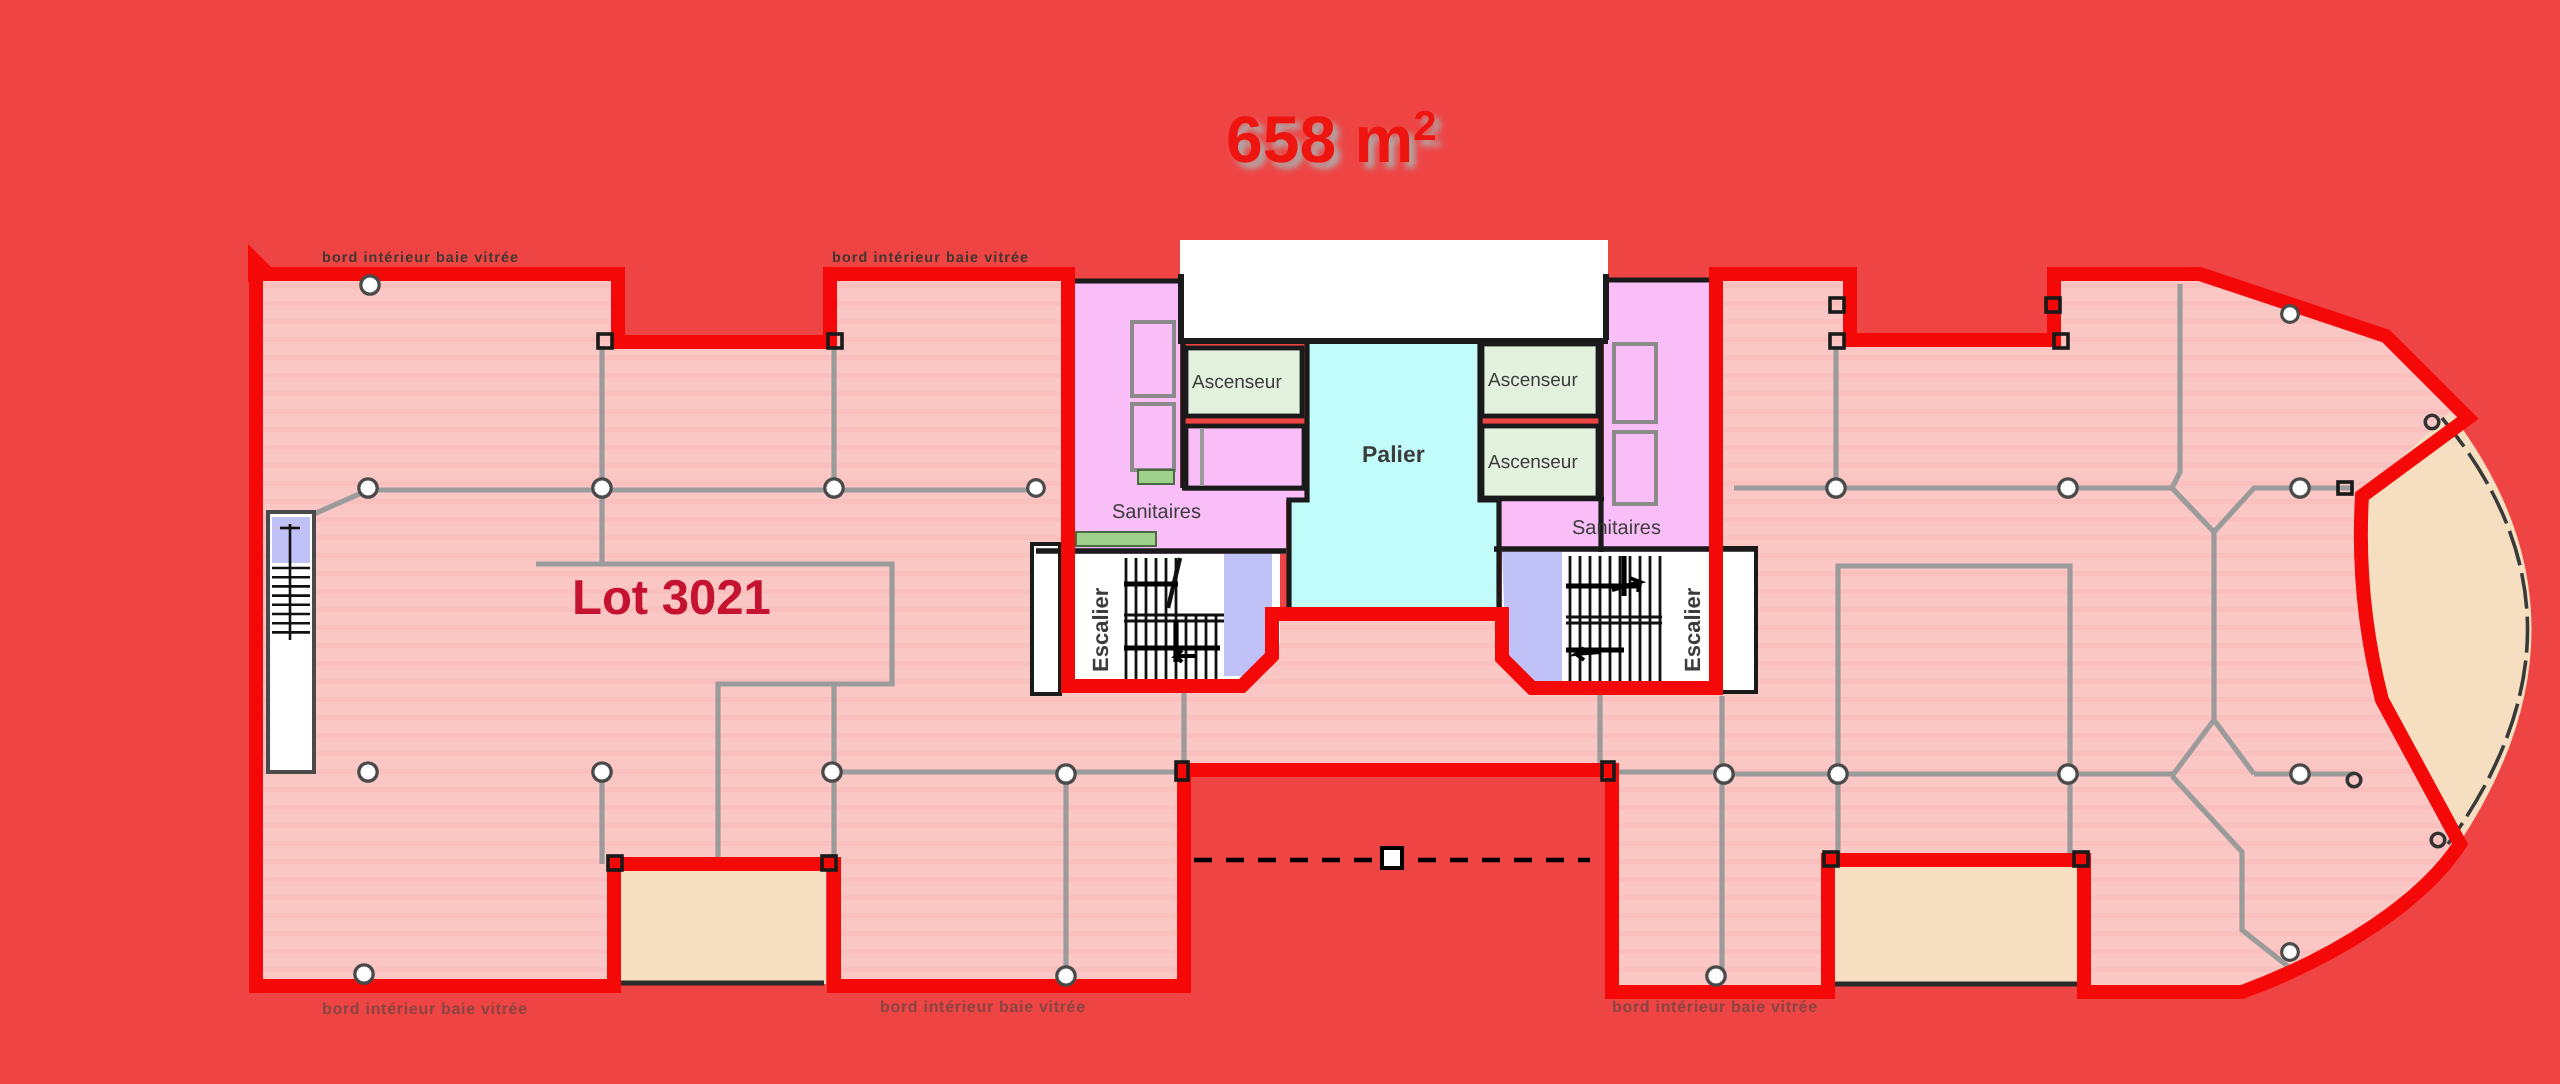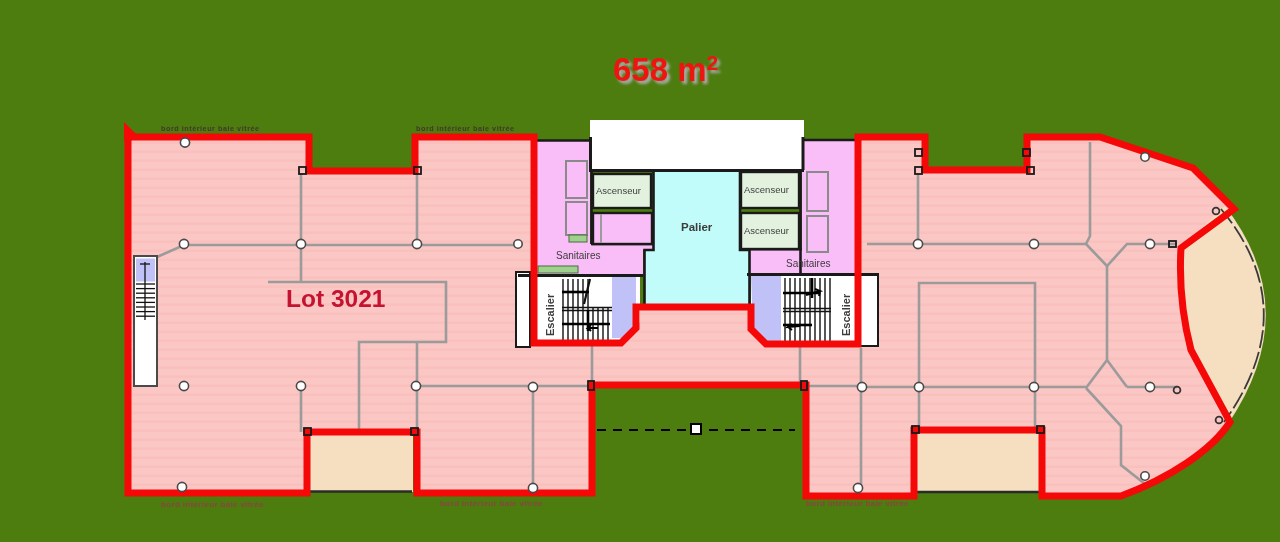--- a/index.html
+++ b/index.html
@@ -1,16 +1,16 @@
 <!DOCTYPE html>
 <html><head>
 <meta charset="utf-8">
 <style>
   html,body{margin:0;padding:0;background:#ffffff;}
-  .wrap{position:relative;width:1280px;height:542px;background:#4d7c0f;overflow:hidden;
+  .wrap{position:relative;width:1280px;height:542px;background:#ef4444;overflow:hidden;
         font-family:"Liberation Sans", sans-serif;}
   svg{position:absolute;left:0;top:0;}
 </style>
 </head>
 <body>
 <div class="wrap">
 <svg width="1280" height="542" viewBox="0 0 1280 542">
 <defs>
   <pattern id="pinkhatch" width="10" height="9" patternUnits="userSpaceOnUse">
     <rect width="10" height="9" fill="#fbc7c4"></rect>

